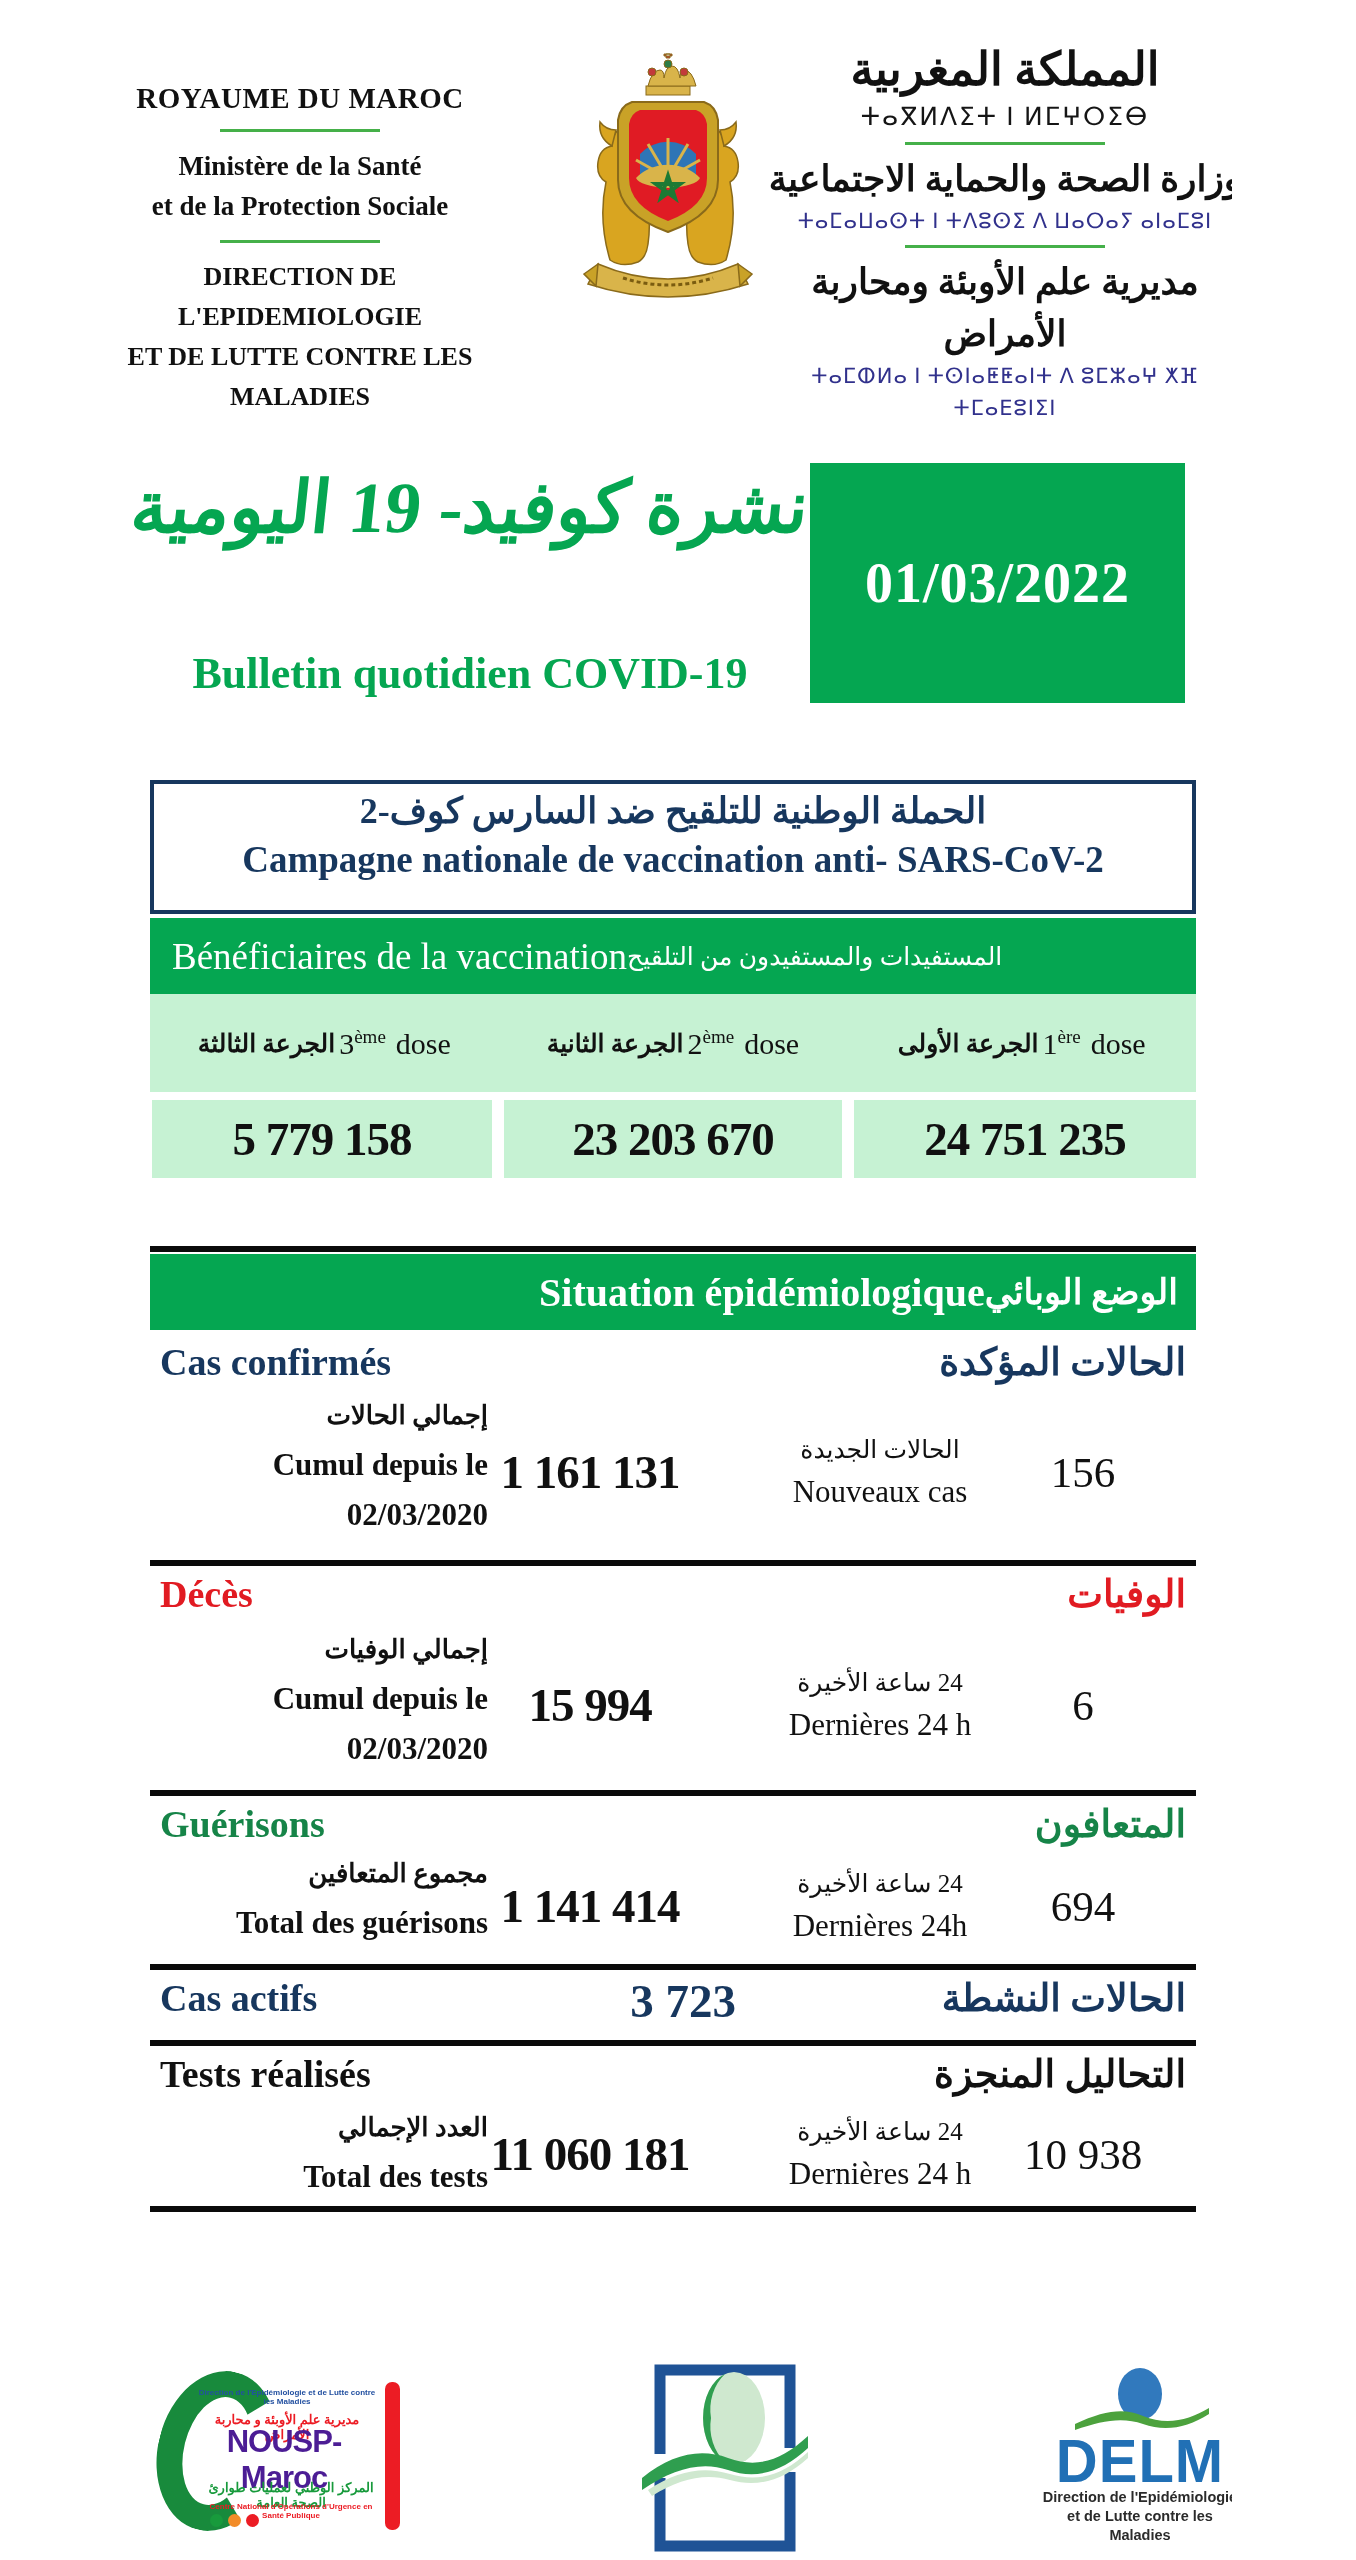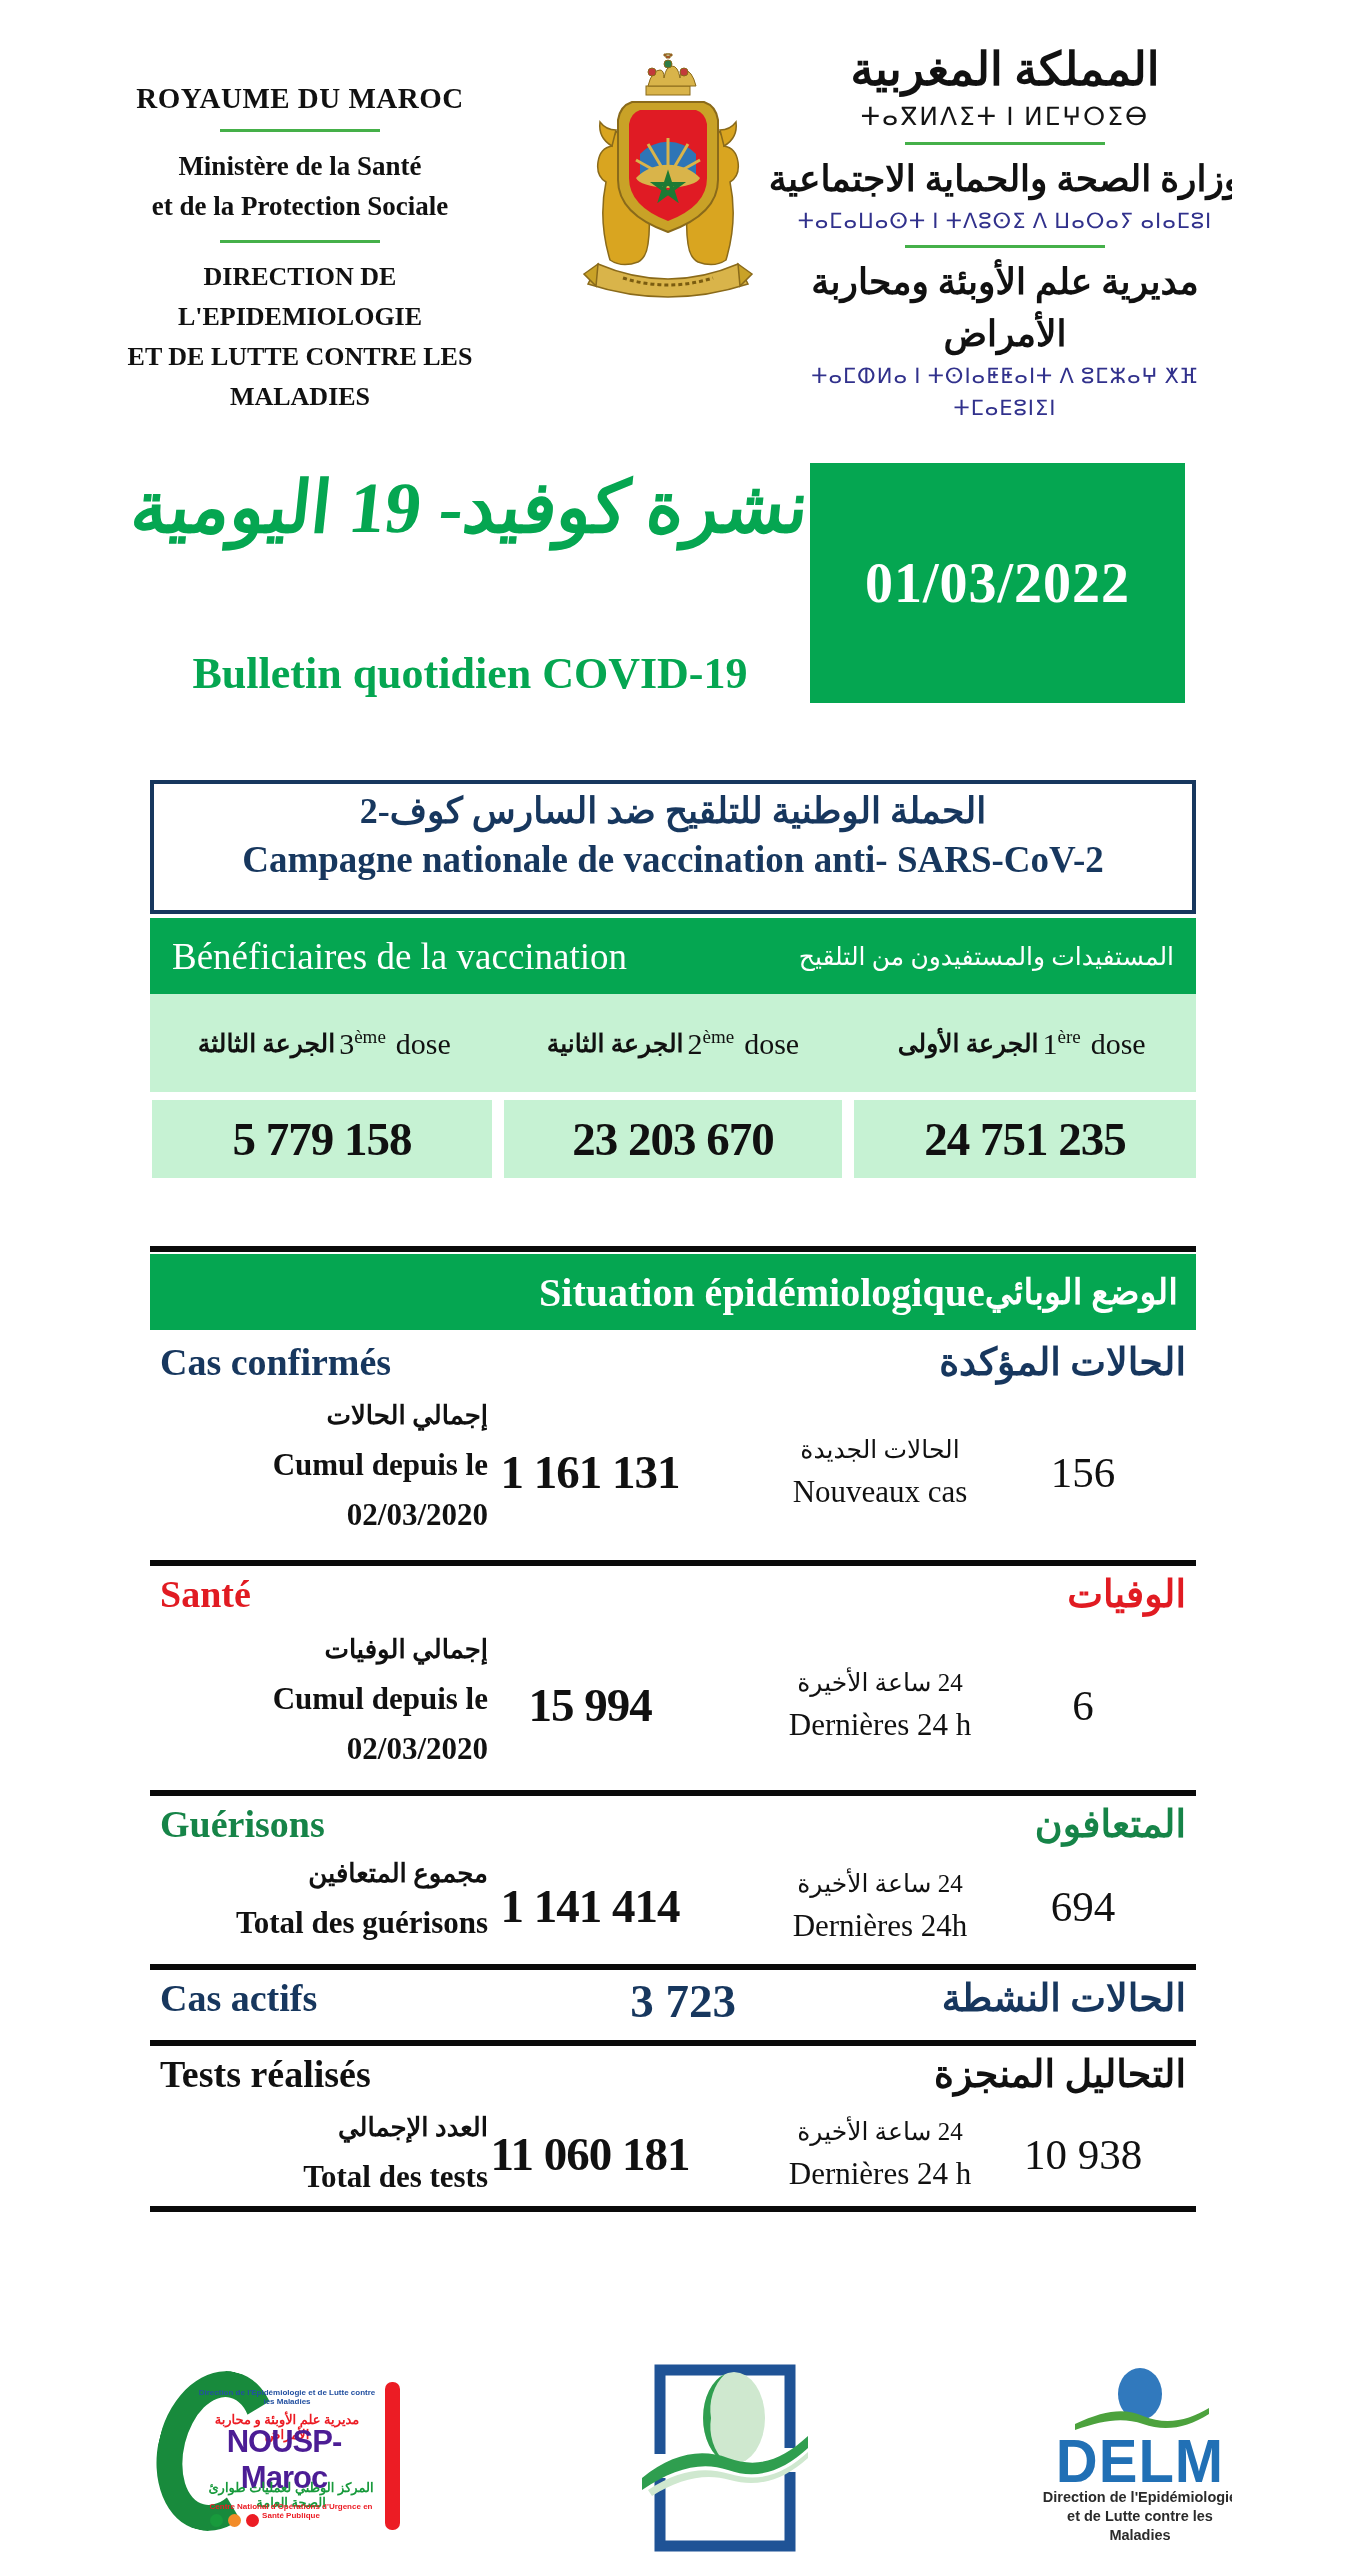--- a/index.html
+++ b/index.html
@@ -29,21 +29,21 @@
   .date-box{position:absolute;left:810px;top:463px;width:375px;height:240px;background:#05a651;
             display:flex;align-items:center;justify-content:center;}
   .date-box .d{color:#fff;font-size:56px;font-weight:bold;letter-spacing:1px;}
 
   
   .vacc-box{position:absolute;left:150px;top:780px;width:1046px;height:134px;box-sizing:border-box;
             border:4px solid #17375e;text-align:center;background:#fff;}
   .vacc-box .a{font-size:36px;font-weight:bold;color:#17375e;margin-top:6px;}
   .vacc-box .f{font-size:37px;font-weight:bold;color:#17375e;margin-top:6px;}
   .vacc-band{position:absolute;left:150px;top:918px;width:1046px;height:76px;background:#05a651;
-             box-sizing:border-box;display:flex;justify-content:space-between;align-items:center;padding:0 22px;}
+             box-sizing:border-box;display:flex;align-items:center;padding:0 22px;}
   .vacc-band .f{color:#fff;font-size:37px;}
   .vacc-band .a{color:#fff;font-size:25px;font-weight:normal;}
   .dose-band{position:absolute;left:150px;top:994px;width:1046px;height:98px;background:#c6f2d3;
              display:flex;}
   .dose-col{flex:1;display:flex;flex-direction:row;align-items:center;justify-content:center;gap:4px;}
   .dose-col .a{font-size:25px;font-weight:bold;}
   .dose-col .f{font-size:30px;}
   .dose-col sup{font-size:19px;}
   .dose-col .w{margin-left:10px;}
   .num-box{position:absolute;top:1100px;height:78px;background:#c6f2d3;display:flex;align-items:center;
@@ -217,21 +217,21 @@
     <div class="c2">1 161 131</div>
     <div class="c3">
       <div class="ar" dir="rtl">الحالات الجديدة</div>
       <div class="fr">Nouveaux cas</div>
     </div>
     <div class="c4">156</div>
   </div>
 
   <div class="rule" style="top:1560px"></div>
   <div class="row-head redc" style="top:1572px">
-    <span>Santé</span>
+    <span>Décès</span>
     <span dir="rtl">الوفيات</span>
   </div>
   <div class="info-row" style="top:1626px;height:158px">
     <div class="c1">
       <div class="ar" dir="rtl">إجمالي الوفيات</div>
       <div class="fr">Cumul depuis le</div>
       <div class="dt">02/03/2020</div>
     </div>
     <div class="c2">15 994</div>
     <div class="c3">

